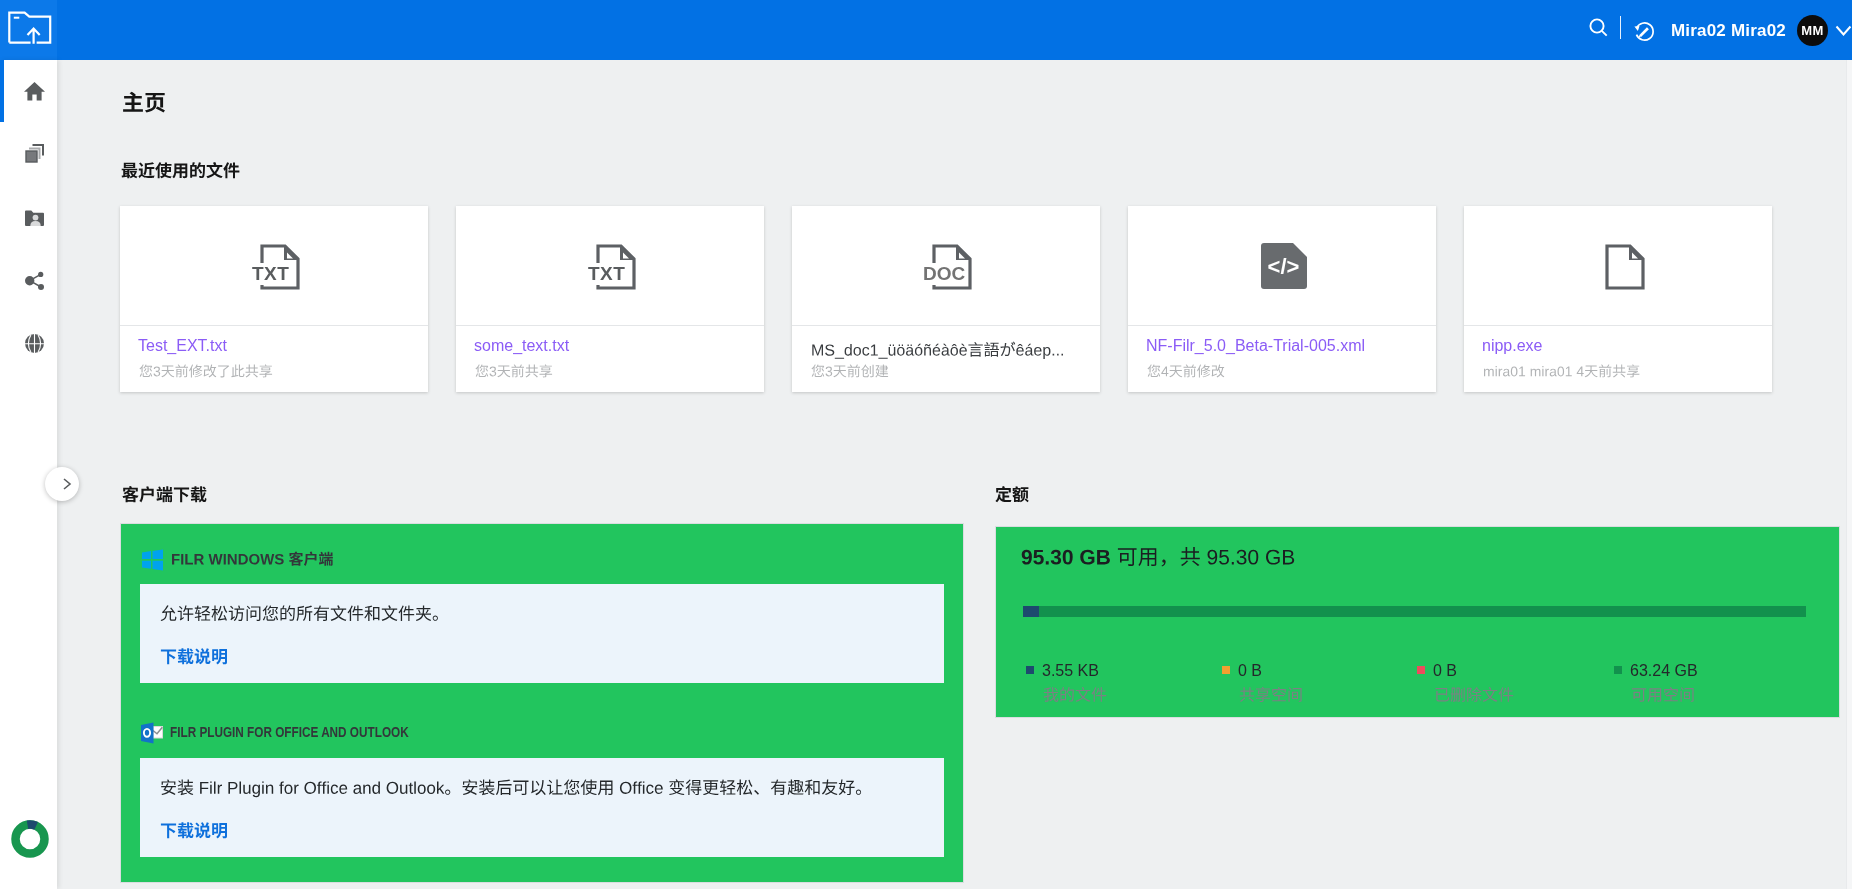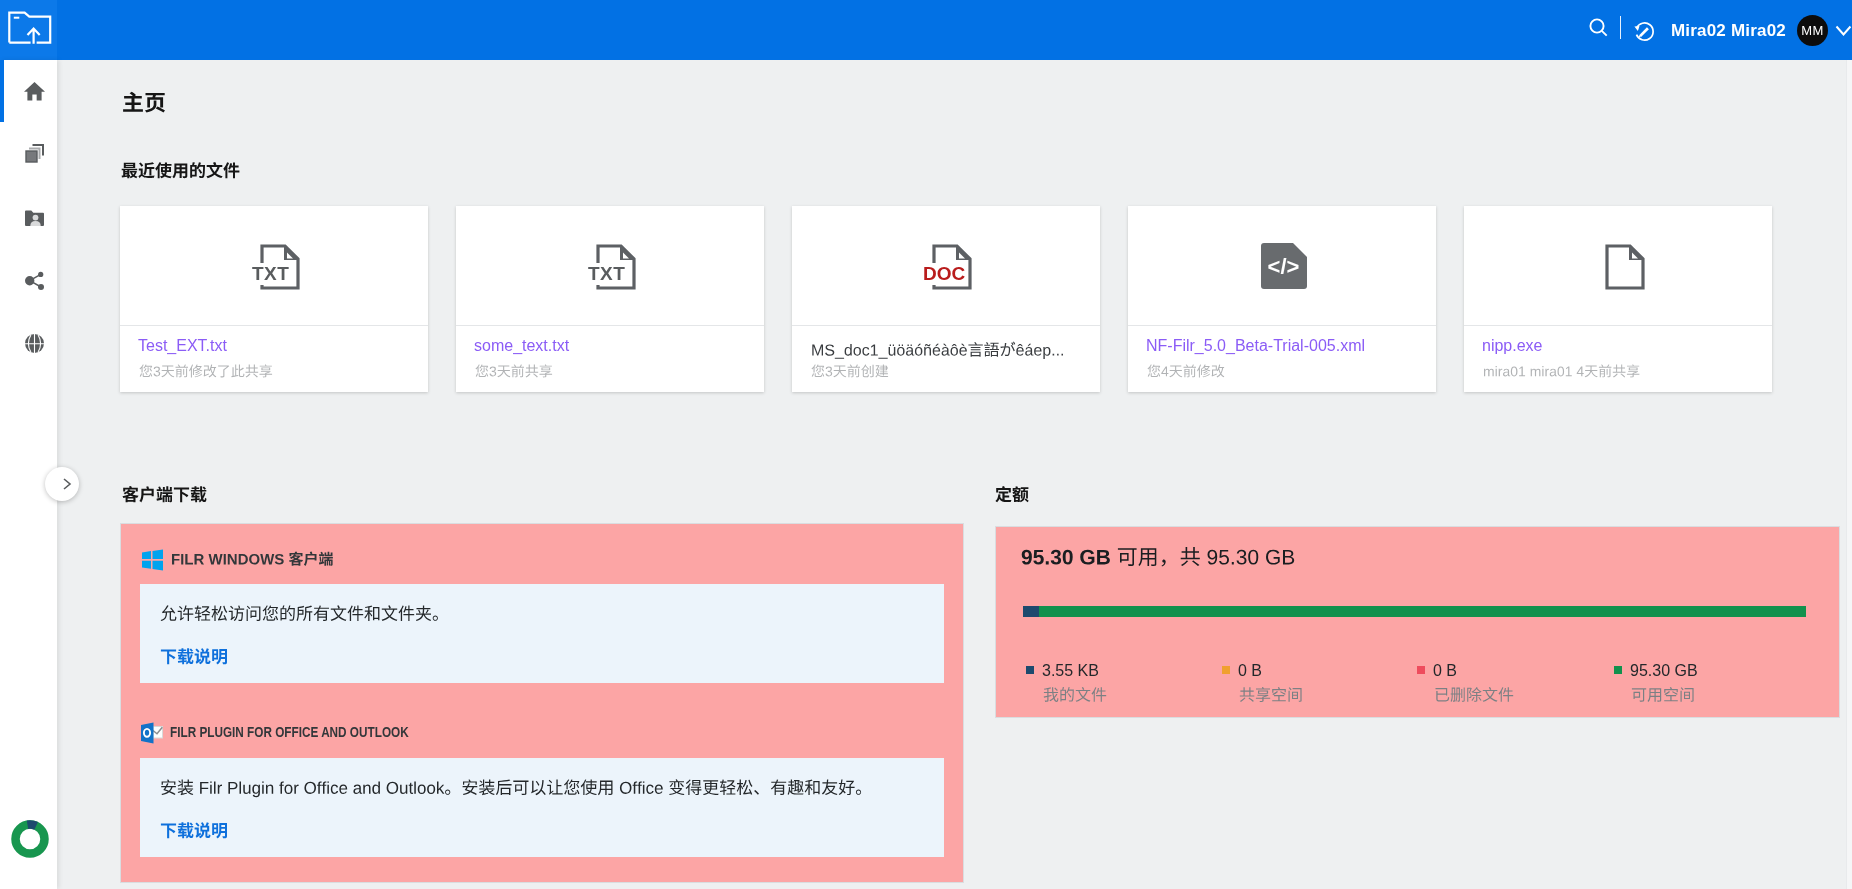--- a/index.html
+++ b/index.html
@@ -3,21 +3,21 @@
 *{margin:0;padding:0;box-sizing:border-box}
 html,body{width:1852px;height:889px;overflow:hidden;background:#eef0f1;font-family:"Liberation Sans",sans-serif}
 #page{position:relative;width:1852px;height:889px}
 .abs{position:absolute}
 svg.t{display:block}
 .card{position:absolute;top:206px;width:308px;height:186px;background:#fff;box-shadow:0 1px 3px rgba(0,0,0,.18)}
 .card .icona{position:absolute;left:0;top:0;width:100%;height:120px;border-bottom:1px solid #e4e6e8}
 .fname{position:absolute;left:18px;top:132px;font-size:16px;line-height:16px;color:#8b5cf6;white-space:nowrap}
 .docsvg{position:absolute;top:38px}
 .doclabel{position:absolute;top:57px;font-weight:bold;font-size:19px;letter-spacing:.5px;background:#fff;line-height:19px;padding:1px 0 2px 1px}
-.panel{position:absolute;background:#fca5a5;border:1px solid #dadde0}
+.panel{position:absolute;background:#22c55e;border:1px solid #dadde0}
 .bluebox{position:absolute;background:#ecf4fb}
 .legsq{position:absolute;top:-1px;width:8px;height:8px}
 .legval{position:absolute;left:16px;top:-5px;font-size:16px;line-height:18px;color:#24282b;white-space:nowrap}
 </style></head><body>
 <div id="page">
 
 <div class="abs" style="left:0;top:0;width:1852px;height:60px;background:#0271e4"></div>
 <div class="abs" style="left:0;top:0;width:57px;height:60px;background:#0c79e9"></div>
 <svg class="abs" style="left:8px;top:11px" width="44" height="35" viewBox="0 0 44 35" fill="none" stroke="#fff" stroke-width="2.2">
   <path d="M1.3,31.6 V1.6 H16.6 L21.3,5.6 H42.2 V31.6 H28.6 M22.6,31.6 H1.3"></path>
@@ -29,21 +29,21 @@
       <path d="M12.8,12.8 L17.7,17.7"></path>
 </svg>
 <div class="abs" style="left:1620px;top:16px;width:1px;height:23px;background:rgba(255,255,255,.9)"></div>
 <svg class="abs" style="left:1634px;top:21px" width="21" height="21" viewBox="0 0 21 21" fill="none">
   <path d="M2.5,13.6 A8.6,8.6 0 1 0 2.6,7.2" stroke="#fff" stroke-width="1.7"></path>
   <path d="M6.1,15.1 L13.9,7.2" stroke="#fff" stroke-width="2.7"></path>
   <path d="M4.6,16.5 L6.9,15.9 L5.3,14.3 Z" fill="#fff" stroke="none"></path>
   <path d="M0.4,5.6 L5.5,5.1 L3.9,10.1 Z" fill="#fff" stroke="none"></path>
 </svg>
 <div class="abs" style="right:66px;top:22px;font-size:17px;line-height:18px;font-weight:bold;color:#fff;letter-spacing:.2px">Mira02 Mira02</div>
-<div class="abs" style="left:1797px;top:15px;width:31px;height:31px;border-radius:50%;background:#0c0c0c;color:#fff;font-weight:normal;font-size:13px;text-align:center;line-height:31px;letter-spacing:.3px">MM</div>
+<div class="abs" style="left:1797px;top:15px;width:31px;height:31px;border-radius:50%;background:#0c0c0c;color:#fff;font-weight:bold;font-size:13px;text-align:center;line-height:31px;letter-spacing:.3px">MM</div>
 <svg class="abs" style="left:1835px;top:25px" width="17" height="12" viewBox="0 0 17 12" fill="none" stroke="#fff" stroke-width="2">
       <path d="M1.5,1.5 L8.5,9.5 L15.5,1.5"></path>
     </svg>
 
 <div class="abs" style="left:1846px;top:60px;width:6px;height:829px;background:#f5f6f7;border-left:1px solid #e8eaec"></div>
 
 <div class="abs" style="left:0;top:60px;width:57px;height:829px;background:#fff;box-shadow:2px 0 5px rgba(0,0,0,.09)"></div>
 <div class="abs" style="left:0;top:60px;width:4px;height:62px;background:#0271e4"></div>
 <svg class="abs" style="left:24px;top:81px" width="21" height="21" viewBox="0 0 34 31" fill="#595c5e">
   <polygon points="17,0 34,16 28.5,16 28.5,30 20.5,30 20.5,20.5 13.5,20.5 13.5,30 5.5,30 5.5,16 0,16"></polygon>
@@ -118,21 +118,21 @@
         </svg>
       </div>
 </div>
 <div class="card" style="left:792px">
   <div class="icona"></div>
   <svg class="docsvg" style="left:140px" width="40" height="46" viewBox="0 0 40 46">
     <path d="M2,2 H25 L38,15 V44 H2 Z" fill="#fff" stroke="#5d6064" stroke-width="3.2"></path>
     <path d="M24,1 L39,16 H24 Z" fill="#5d6064" stroke="none"></path>
     <path d="M27,8.5 L33,14.5 H27 Z" fill="#fff" stroke="none"></path>
   </svg>
-  <div class="doclabel" style="left:130px;color:#b91c1c;letter-spacing:0">DOC</div>
+  <div class="doclabel" style="left:130px;color:#737373;letter-spacing:0">DOC</div>
   <div class="fname" style="top:131px">
         <svg class="t fname3" width="256" height="23" viewBox="0 0 256 23">
           <path fill="#3a3d40" d="M11.7 18.6V11.2Q11.7 10 11.7 8.9Q11.4 10.3 11.1 11.1L8.2 18.6H7.2L4.3 11.1L3.8 9.7L3.6 8.9L3.6 9.7L3.6 11.2V18.6H2.3V7.6H4.3L7.2 15.2Q7.4 15.6 7.5 16.2Q7.6 16.7 7.7 16.9Q7.8 16.6 8 16Q8.2 15.3 8.2 15.2L11.1 7.6H13V18.6Z M24.3 15.5Q24.3 17 23.1 17.9Q21.9 18.7 19.7 18.7Q15.7 18.7 15.1 15.9L16.5 15.6Q16.8 16.6 17.6 17.1Q18.4 17.6 19.8 17.6Q21.2 17.6 22 17.1Q22.8 16.6 22.8 15.6Q22.8 15.1 22.5 14.7Q22.3 14.4 21.9 14.2Q21.4 14 20.8 13.8Q20.2 13.7 19.4 13.5Q18.1 13.2 17.4 12.9Q16.8 12.6 16.4 12.3Q16 11.9 15.8 11.4Q15.6 11 15.6 10.3Q15.6 8.9 16.7 8.2Q17.7 7.4 19.8 7.4Q21.6 7.4 22.6 8Q23.6 8.5 24 9.9L22.5 10.2Q22.3 9.3 21.6 8.9Q20.9 8.5 19.7 8.5Q18.4 8.5 17.7 9Q17 9.4 17 10.3Q17 10.8 17.3 11.1Q17.6 11.4 18.1 11.7Q18.6 11.9 20.1 12.2Q20.6 12.3 21.1 12.5Q21.6 12.6 22.1 12.8Q22.5 12.9 22.9 13.1Q23.3 13.4 23.6 13.7Q23.9 14 24.1 14.5Q24.3 14.9 24.3 15.5Z M24.8 21.7V20.7H34.1V21.7Z M40.3 17.2Q39.9 18 39.3 18.4Q38.6 18.7 37.7 18.7Q36.1 18.7 35.3 17.6Q34.6 16.6 34.6 14.4Q34.6 10 37.7 10Q38.6 10 39.3 10.3Q39.9 10.7 40.3 11.4H40.3L40.3 10.5V7H41.7V16.8Q41.7 18.1 41.8 18.6H40.4Q40.4 18.4 40.4 18Q40.3 17.5 40.3 17.2ZM36 14.3Q36 16.1 36.5 16.9Q37 17.6 38 17.6Q39.2 17.6 39.8 16.8Q40.3 16 40.3 14.2Q40.3 12.6 39.8 11.8Q39.2 11 38.1 11Q37 11 36.5 11.8Q36 12.6 36 14.3Z M51 14.3Q51 16.5 50 17.6Q49.1 18.7 47.2 18.7Q45.4 18.7 44.4 17.6Q43.5 16.5 43.5 14.3Q43.5 10 47.3 10Q49.2 10 50.1 11Q51 12.1 51 14.3ZM49.5 14.3Q49.5 12.6 49 11.8Q48.5 11 47.3 11Q46 11 45.5 11.8Q44.9 12.6 44.9 14.3Q44.9 16 45.5 16.8Q46 17.7 47.2 17.7Q48.5 17.7 49 16.9Q49.5 16.1 49.5 14.3Z M53.8 14.3Q53.8 16 54.4 16.8Q54.9 17.6 56 17.6Q56.7 17.6 57.2 17.2Q57.7 16.8 57.9 16L59.3 16Q59.1 17.3 58.2 18Q57.4 18.7 56 18.7Q54.2 18.7 53.3 17.6Q52.4 16.5 52.4 14.3Q52.4 12.2 53.3 11.1Q54.2 10 56 10Q57.3 10 58.2 10.6Q59 11.3 59.2 12.5L57.8 12.6Q57.7 11.9 57.2 11.5Q56.8 11.1 56 11.1Q54.8 11.1 54.3 11.8Q53.8 12.5 53.8 14.3Z M60.9 18.6V17.4H63.7V8.9L61.2 10.7V9.3L63.8 7.6H65.1V17.4H67.8V18.6Z M68.4 21.7V20.7H77.7V21.7Z M80 10.1V15.5Q80 16.3 80.2 16.8Q80.3 17.2 80.7 17.4Q81 17.6 81.7 17.6Q82.8 17.6 83.3 16.9Q83.9 16.2 83.9 15V10.1H85.3V16.8Q85.3 18.2 85.4 18.6H84Q84 18.5 84 18.3Q84 18.2 84 18Q84 17.7 84 17.1H84Q83.5 18 82.8 18.4Q82.2 18.7 81.3 18.7Q79.9 18.7 79.2 18Q78.6 17.3 78.6 15.7V10.1ZM82.8 9V7.6H84V9ZM79.7 9V7.6H81V9Z M94.6 14.3Q94.6 16.5 93.6 17.6Q92.7 18.7 90.8 18.7Q89 18.7 88 17.6Q87.1 16.5 87.1 14.3Q87.1 10 90.9 10Q92.8 10 93.7 11Q94.6 12.1 94.6 14.3ZM93.1 14.3Q93.1 12.6 92.6 11.8Q92.1 11 90.9 11Q89.6 11 89.1 11.8Q88.5 12.6 88.5 14.3Q88.5 16 89.1 16.8Q89.6 17.7 90.8 17.7Q92.1 17.7 92.6 16.9Q93.1 16.1 93.1 14.3ZM91.8 9V7.6H93V9ZM88.7 9V7.6H90V9Z M98.5 18.7Q97.2 18.7 96.6 18Q96 17.4 96 16.2Q96 14.9 96.8 14.2Q97.7 13.5 99.6 13.4L101.5 13.4V12.9Q101.5 11.9 101.1 11.5Q100.6 11 99.7 11Q98.8 11 98.3 11.3Q97.9 11.7 97.8 12.4L96.3 12.2Q96.7 10 99.7 10Q101.3 10 102.1 10.7Q102.9 11.4 102.9 12.8V16.4Q102.9 17.1 103.1 17.4Q103.3 17.7 103.7 17.7Q103.9 17.7 104.2 17.6V18.5Q103.7 18.6 103.1 18.6Q102.3 18.6 102 18.2Q101.6 17.8 101.6 16.9H101.5Q101 17.9 100.3 18.3Q99.5 18.7 98.5 18.7ZM98.8 17.7Q99.6 17.7 100.2 17.3Q100.8 17 101.2 16.3Q101.5 15.7 101.5 15.1V14.4L100 14.4Q99 14.4 98.5 14.6Q98 14.8 97.7 15.2Q97.4 15.6 97.4 16.2Q97.4 16.9 97.8 17.3Q98.2 17.7 98.8 17.7ZM100.6 9V7.6H101.8V9ZM97.5 9V7.6H98.8V9Z M112.4 14.3Q112.4 16.5 111.4 17.6Q110.5 18.7 108.6 18.7Q106.8 18.7 105.8 17.6Q104.9 16.5 104.9 14.3Q104.9 10 108.6 10Q110.6 10 111.5 11Q112.4 12.1 112.4 14.3ZM110.9 14.3Q110.9 12.6 110.4 11.8Q109.9 11 108.7 11Q107.4 11 106.9 11.8Q106.3 12.6 106.3 14.3Q106.3 16 106.9 16.8Q107.4 17.7 108.6 17.7Q109.9 17.7 110.4 16.9Q110.9 16.1 110.9 14.3ZM107.6 9.2V9L109.2 6.8H110.9V7L108.3 9.2Z M119.6 18.6V13.2Q119.6 12.4 119.4 11.9Q119.2 11.4 118.9 11.2Q118.5 11 117.8 11Q116.8 11 116.2 11.7Q115.6 12.4 115.6 13.7V18.6H114.2V11.9Q114.2 10.4 114.2 10.1H115.5Q115.5 10.1 115.5 10.3Q115.5 10.5 115.5 10.7Q115.6 10.9 115.6 11.6H115.6Q116.1 10.7 116.7 10.3Q117.4 10 118.3 10Q119.7 10 120.3 10.6Q121 11.3 121 12.9V18.6ZM118.8 9.2Q118.5 9.2 118.2 9Q117.9 8.9 117.6 8.7Q117.2 8.5 117 8.4Q116.7 8.2 116.5 8.2Q116 8.2 115.8 8.5Q115.6 8.7 115.5 9.2H114.8Q114.9 8.4 115.1 8Q115.3 7.6 115.6 7.3Q115.9 7.1 116.4 7.1Q116.8 7.1 117.1 7.2Q117.4 7.4 117.7 7.5Q118 7.7 118.3 7.9Q118.6 8 118.8 8Q119.6 8 119.7 7.1H120.4Q120.3 8.2 119.9 8.7Q119.5 9.2 118.8 9.2Z M124.1 14.6Q124.1 16.1 124.7 16.9Q125.3 17.7 126.5 17.7Q127.4 17.7 128 17.3Q128.5 16.9 128.7 16.4L129.9 16.7Q129.2 18.7 126.5 18.7Q124.6 18.7 123.6 17.6Q122.7 16.5 122.7 14.3Q122.7 12.2 123.6 11.1Q124.6 10 126.4 10Q130.2 10 130.2 14.4V14.6ZM128.7 13.6Q128.6 12.2 128 11.6Q127.5 11 126.4 11Q125.4 11 124.8 11.7Q124.2 12.4 124.2 13.6ZM125.4 9.2V9L127.1 6.8H128.7V7L126.2 9.2Z M134.1 18.7Q132.8 18.7 132.2 18Q131.6 17.4 131.6 16.2Q131.6 14.9 132.4 14.2Q133.3 13.5 135.2 13.4L137.1 13.4V12.9Q137.1 11.9 136.7 11.5Q136.2 11 135.3 11Q134.4 11 133.9 11.3Q133.5 11.7 133.4 12.4L131.9 12.2Q132.3 10 135.3 10Q136.9 10 137.7 10.7Q138.5 11.4 138.5 12.8V16.4Q138.5 17.1 138.7 17.4Q138.9 17.7 139.3 17.7Q139.5 17.7 139.8 17.6V18.5Q139.2 18.6 138.7 18.6Q137.9 18.6 137.6 18.2Q137.2 17.8 137.2 16.9H137.1Q136.6 17.9 135.9 18.3Q135.1 18.7 134.1 18.7ZM134.4 17.7Q135.2 17.7 135.8 17.3Q136.4 17 136.8 16.3Q137.1 15.7 137.1 15.1V14.4L135.6 14.4Q134.6 14.4 134.1 14.6Q133.6 14.8 133.3 15.2Q133 15.6 133 16.2Q133 16.9 133.4 17.3Q133.8 17.7 134.4 17.7ZM135.8 9.2 133.2 7V6.8H134.8L136.5 9V9.2Z M148 14.3Q148 16.5 147 17.6Q146.1 18.7 144.2 18.7Q142.3 18.7 141.4 17.6Q140.5 16.5 140.5 14.3Q140.5 10 144.2 10Q146.2 10 147.1 11Q148 12.1 148 14.3ZM146.5 14.3Q146.5 12.6 146 11.8Q145.5 11 144.3 11Q143 11 142.5 11.8Q141.9 12.6 141.9 14.3Q141.9 16 142.5 16.8Q143 17.7 144.2 17.7Q145.4 17.7 146 16.9Q146.5 16.1 146.5 14.3ZM146.8 9V9.2H146L144.3 7.9H144.3L142.5 9.2H141.7V9L143.5 6.9H145.1Z M150.8 14.6Q150.8 16.1 151.4 16.9Q152 17.7 153.2 17.7Q154.1 17.7 154.7 17.3Q155.2 16.9 155.4 16.4L156.6 16.7Q155.9 18.7 153.2 18.7Q151.3 18.7 150.3 17.6Q149.4 16.5 149.4 14.3Q149.4 12.2 150.3 11.1Q151.3 10 153.1 10Q156.9 10 156.9 14.4V14.6ZM155.4 13.6Q155.3 12.2 154.7 11.6Q154.2 11 153.1 11Q152.1 11 151.5 11.7Q150.9 12.4 150.9 13.6ZM153.8 9.2 151.2 7V6.8H152.9L154.5 9V9.2Z M160.8 12.3V13.3H170.4V12.3ZM160.8 9.9V10.9H170.4V9.9ZM160.6 14.8V19.8H161.8V19.2H169.4V19.8H170.6V14.8ZM161.8 18.1V15.8H169.4V18.1ZM164.2 5.4C164.7 6.1 165.3 6.9 165.6 7.5H158.4V8.6H172.8V7.5H166.4L166.9 7.3C166.6 6.7 166 5.8 165.3 5.1Z M174.9 10V10.9H179.6V10ZM174.9 12.1V13H179.6V12.1ZM174.3 7.8V8.8H180.2V7.8ZM176.1 5.5C176.5 6.2 177 7.1 177.3 7.7L178.3 7.1C178 6.5 177.5 5.7 177 5.1ZM174.9 14.2V19.6H176V18.9H179.7V14.2ZM176 15.2H178.7V17.9H176ZM180.9 14V19.8H182V19.1H186.8V19.8H188V14ZM182 18.1V15.1H186.8V18.1ZM180.8 8.5V9.5H182.7C182.5 10.4 182.3 11.2 182.1 11.9H180V12.9H189V11.9H187.5V8.5H184L184.3 6.8H188.6V5.8H180.4V6.8H183.1L182.8 8.5ZM186.3 11.9H183.3C183.5 11.2 183.6 10.4 183.8 9.5H186.3Z M201.9 8 200.7 8.5C201.8 9.8 203.1 12.6 203.6 14.3L204.8 13.7C204.3 12.2 202.9 9.3 201.9 8ZM202.1 5.7 201.2 6C201.6 6.6 202.2 7.6 202.5 8.2L203.4 7.9C203 7.2 202.5 6.2 202.1 5.7ZM203.8 5 203 5.4C203.4 6 203.9 6.9 204.3 7.6L205.2 7.2C204.9 6.6 204.2 5.6 203.8 5ZM190.6 9.6 190.7 11C191.1 11 191.8 10.9 192.2 10.8L194.2 10.6C193.7 12.8 192.5 16.4 190.8 18.6L192.1 19.1C193.8 16.4 194.9 12.8 195.5 10.5C196.2 10.4 196.8 10.4 197.2 10.4C198.3 10.4 198.9 10.7 198.9 12.1C198.9 13.8 198.7 15.9 198.2 17C197.9 17.7 197.4 17.8 196.8 17.8C196.3 17.8 195.5 17.7 194.8 17.5L195 18.8C195.5 19 196.3 19.1 196.9 19.1C197.9 19.1 198.7 18.8 199.2 17.7C199.9 16.4 200.2 13.9 200.2 12C200.2 9.8 199 9.2 197.6 9.2C197.2 9.2 196.5 9.3 195.8 9.4L196.2 7.1C196.2 6.8 196.3 6.4 196.4 6.1L194.9 6C194.9 7.1 194.7 8.3 194.5 9.5C193.5 9.6 192.6 9.6 192 9.6C191.5 9.7 191.1 9.7 190.6 9.6Z M202.2 5.3 201.4 5.6C201.8 6.3 202.3 7.1 202.6 7.9L203.5 7.5C203.1 6.8 202.5 5.8 202.2 5.3ZM203.8 4.6 203.1 5C203.5 5.7 204 6.4 204.4 7.2L205.2 6.8C204.8 6.1 204.2 5.2 203.8 4.6Z M207.7 14.6Q207.7 16.1 208.3 16.9Q208.9 17.7 210.1 17.7Q211 17.7 211.6 17.3Q212.1 16.9 212.3 16.4L213.5 16.7Q212.8 18.7 210.1 18.7Q208.2 18.7 207.2 17.6Q206.3 16.5 206.3 14.3Q206.3 12.2 207.2 11.1Q208.2 10 210 10Q213.8 10 213.8 14.4V14.6ZM212.3 13.6Q212.2 12.2 211.6 11.6Q211.1 11 210 11Q209 11 208.4 11.7Q207.8 12.4 207.8 13.6ZM212.7 9V9.2H211.8L210.1 7.9H210.1L208.3 9.2H207.5V9L209.3 6.9H210.9Z M217.7 18.7Q216.4 18.7 215.8 18Q215.2 17.4 215.2 16.2Q215.2 14.9 216 14.2Q216.9 13.5 218.8 13.4L220.7 13.4V12.9Q220.7 11.9 220.3 11.5Q219.8 11 218.9 11Q217.9 11 217.5 11.3Q217.1 11.7 217 12.4L215.5 12.2Q215.9 10 218.9 10Q220.5 10 221.3 10.7Q222.1 11.4 222.1 12.8V16.4Q222.1 17.1 222.3 17.4Q222.5 17.7 222.9 17.7Q223.1 17.7 223.4 17.6V18.5Q222.8 18.6 222.3 18.6Q221.5 18.6 221.2 18.2Q220.8 17.8 220.8 16.9H220.7Q220.2 17.9 219.4 18.3Q218.7 18.7 217.7 18.7ZM218 17.7Q218.8 17.7 219.4 17.3Q220 17 220.4 16.3Q220.7 15.7 220.7 15.1V14.4L219.2 14.4Q218.2 14.4 217.7 14.6Q217.1 14.8 216.9 15.2Q216.6 15.6 216.6 16.2Q216.6 16.9 217 17.3Q217.3 17.7 218 17.7ZM217.7 9.2V9L219.4 6.8H221V7L218.4 9.2Z M225.5 14.6Q225.5 16.1 226.1 16.9Q226.7 17.7 227.9 17.7Q228.8 17.7 229.4 17.3Q229.9 16.9 230.1 16.4L231.3 16.7Q230.6 18.7 227.9 18.7Q226 18.7 225 17.6Q224.1 16.5 224.1 14.3Q224.1 12.2 225 11.1Q226 10 227.8 10Q231.6 10 231.6 14.4V14.6ZM230.1 13.6Q230 12.2 229.4 11.6Q228.9 11 227.8 11Q226.8 11 226.2 11.7Q225.6 12.4 225.5 13.6Z M240.5 14.3Q240.5 18.7 237.4 18.7Q235.4 18.7 234.8 17.2H234.7Q234.8 17.3 234.8 18.6V21.9H233.4V11.8Q233.4 10.5 233.3 10.1H234.7Q234.7 10.1 234.7 10.3Q234.7 10.5 234.7 10.9Q234.7 11.3 234.7 11.5H234.8Q235.1 10.7 235.8 10.3Q236.4 10 237.4 10Q239 10 239.7 11Q240.5 12.1 240.5 14.3ZM239 14.3Q239 12.6 238.5 11.8Q238.1 11 237 11Q236.2 11 235.7 11.4Q235.2 11.7 235 12.5Q234.8 13.2 234.8 14.4Q234.8 16.1 235.3 16.9Q235.8 17.7 237 17.7Q238.1 17.7 238.5 16.9Q239 16.1 239 14.3Z M242.6 18.6V16.8H244.2V18.6Z M247.1 18.6V16.8H248.6V18.6Z M251.5 18.6V16.8H253V18.6Z"></path>
         </svg>
       </div>
   <div class="abs" style="left:17.5px;top:154px">
         <svg class="t meta3" width="80" height="20" viewBox="0 0 80 20">
           <path fill="#b1b3b5" d="M7.5 8.3C7.2 9.3 6.5 10.3 5.8 11C6 11.1 6.4 11.4 6.6 11.6C7.3 10.9 8 9.7 8.5 8.6ZM9.6 7.2V11.3C9.6 11.5 9.6 11.5 9.4 11.5C9.2 11.5 8.7 11.5 8 11.5C8.1 11.8 8.3 12.2 8.3 12.4C9.2 12.4 9.8 12.4 10.2 12.3C10.5 12.1 10.6 11.8 10.6 11.3V7.2ZM11.4 8.7C12.1 9.6 12.8 10.8 13.1 11.6L14 11.1C13.7 10.3 13 9.2 12.3 8.3ZM4.7 13.2V15.7C4.7 16.8 5.1 17.1 6.8 17.1C7.1 17.1 9.8 17.1 10.1 17.1C11.5 17.1 11.9 16.7 12 14.9C11.7 14.8 11.3 14.7 11 14.5C11 15.9 10.8 16.1 10.1 16.1C9.5 16.1 7.3 16.1 6.8 16.1C5.9 16.1 5.7 16.1 5.7 15.6V13.2ZM6.8 12.6C7.6 13.3 8.4 14.4 8.8 15.1L9.7 14.6C9.3 13.9 8.4 12.9 7.6 12.2ZM11.8 13.4C12.4 14.4 13 15.8 13.2 16.6L14.2 16.2C14 15.4 13.3 14.1 12.7 13ZM3.1 13.3C2.8 14.2 2.2 15.5 1.7 16.3L2.7 16.8C3.2 15.9 3.7 14.6 4 13.7ZM7.6 4.5C7.1 5.8 6.3 7.1 5.3 7.9C5.5 8.1 5.9 8.4 6.1 8.6C6.6 8.1 7.1 7.4 7.6 6.7H12.9C12.6 7.2 12.4 7.7 12.2 8.1L13.1 8.3C13.4 7.7 13.9 6.8 14.2 6L13.5 5.8L13.3 5.8H8.1C8.3 5.4 8.4 5.1 8.5 4.7ZM4.8 4.4C4.1 6 2.8 7.5 1.5 8.5C1.7 8.7 2 9.2 2.2 9.4C2.6 9 3.1 8.5 3.5 8V12.5H4.6V6.7C5 6.1 5.4 5.4 5.8 4.8Z M22.2 13.6Q22.2 14.9 21.3 15.6Q20.5 16.4 18.9 16.4Q17.4 16.4 16.6 15.7Q15.7 15.1 15.5 13.8L16.8 13.6Q17.1 15.4 18.9 15.4Q19.8 15.4 20.4 14.9Q20.9 14.4 20.9 13.5Q20.9 12.8 20.3 12.3Q19.7 11.9 18.5 11.9H17.8V10.8H18.5Q19.5 10.8 20.1 10.4Q20.6 9.9 20.6 9.1Q20.6 8.4 20.2 7.9Q19.7 7.5 18.8 7.5Q18 7.5 17.5 7.9Q17 8.3 16.9 9.1L15.7 9Q15.8 7.8 16.7 7.1Q17.5 6.5 18.8 6.5Q20.3 6.5 21.1 7.1Q21.9 7.8 21.9 9Q21.9 9.9 21.4 10.5Q20.9 11.1 19.9 11.3V11.3Q21 11.4 21.6 12Q22.2 12.7 22.2 13.6Z M23.7 9.9V10.9H28.9C28.4 12.9 27 15 23.4 16.5C23.6 16.7 23.9 17.1 24.1 17.3C27.6 15.9 29.2 13.8 29.8 11.7C30.9 14.5 32.8 16.4 35.6 17.3C35.8 17 36.1 16.6 36.3 16.4C33.5 15.6 31.5 13.6 30.6 10.9H35.9V9.9H30.2C30.2 9.3 30.2 8.8 30.2 8.3V6.6H35.3V5.6H24.2V6.6H29.1V8.3C29.1 8.8 29.1 9.3 29.1 9.9Z M45.2 9V14.8H46.2V9ZM48.1 8.6V16C48.1 16.3 48 16.3 47.8 16.3C47.6 16.3 46.8 16.3 45.9 16.3C46.1 16.6 46.3 17 46.3 17.3C47.4 17.3 48.1 17.3 48.5 17.1C49 17 49.1 16.7 49.1 16.1V8.6ZM46.9 4.4C46.6 5.1 46.1 6 45.6 6.7H41.4L42.1 6.4C41.8 5.9 41.2 5.1 40.7 4.5L39.7 4.8C40.2 5.4 40.7 6.1 41 6.7H37.5V7.7H50V6.7H46.8C47.2 6.1 47.6 5.4 48 4.8ZM42.5 12V13.4H39.4V12ZM42.5 11.2H39.4V9.8H42.5ZM38.4 8.9V17.3H39.4V14.3H42.5V16.1C42.5 16.3 42.5 16.4 42.3 16.4C42.1 16.4 41.4 16.4 40.7 16.4C40.9 16.6 41 17 41.1 17.3C42 17.3 42.7 17.3 43 17.1C43.4 17 43.5 16.7 43.5 16.2V8.9Z M62.5 4.7V16C62.5 16.2 62.4 16.3 62.2 16.3C61.9 16.3 61 16.3 60 16.3C60.2 16.6 60.3 17 60.4 17.3C61.7 17.3 62.5 17.3 62.9 17.1C63.4 17 63.6 16.7 63.6 16V4.7ZM59.8 6.1V13.9H60.8V6.1ZM52.8 9.6V15.6C52.8 16.9 53.2 17.2 54.6 17.2C54.8 17.2 56.8 17.2 57.2 17.2C58.4 17.2 58.7 16.6 58.9 14.7C58.6 14.6 58.2 14.4 57.9 14.3C57.8 15.9 57.7 16.2 57.1 16.2C56.7 16.2 55 16.2 54.6 16.2C53.9 16.2 53.8 16.1 53.8 15.6V10.5H56.8C56.7 12.2 56.6 12.9 56.4 13.1C56.3 13.2 56.2 13.3 56 13.3C55.8 13.3 55.3 13.2 54.8 13.2C55 13.5 55.1 13.8 55.1 14.1C55.6 14.1 56.2 14.1 56.5 14.1C56.8 14.1 57.1 14 57.3 13.7C57.6 13.4 57.7 12.4 57.9 10C57.9 9.9 57.9 9.6 57.9 9.6ZM55.2 4.5C54.4 6.3 52.9 8.2 51.2 9.5C51.4 9.7 51.8 10 51.9 10.2C53.3 9.2 54.5 7.8 55.4 6.3C56.5 7.5 57.7 8.9 58.3 9.8L59.1 9.1C58.4 8.1 57 6.6 55.9 5.4L56.1 4.8Z M70.3 5.7V6.5H72.9V7.6H69.4V8.4H72.9V9.5H70.2V10.3H72.9V11.4H70.1V12.2H72.9V13.3H69.5V14.2H72.9V15.6H73.9V14.2H77.9V13.3H73.9V12.2H77.4V11.4H73.9V10.3H77.1V8.4H78V7.6H77.1V5.7H73.9V4.5H72.9V5.7ZM73.9 8.4H76.1V9.5H73.9ZM73.9 7.6V6.5H76.1V7.6ZM66.1 10.7C66.1 10.6 66.5 10.4 66.7 10.3H68.4C68.2 11.5 68 12.6 67.6 13.5C67.2 13 66.9 12.3 66.7 11.4L65.9 11.7C66.2 12.9 66.6 13.8 67.2 14.5C66.7 15.4 66 16.1 65.3 16.7C65.5 16.8 65.9 17.2 66.1 17.4C66.7 16.8 67.3 16.1 67.8 15.3C69.3 16.7 71.4 17 73.9 17H77.8C77.9 16.7 78.1 16.3 78.3 16C77.5 16.1 74.5 16.1 73.9 16.1C71.6 16.1 69.6 15.8 68.3 14.4C68.8 13.1 69.3 11.5 69.5 9.5L68.9 9.3L68.7 9.4H67.5C68.2 8.3 68.9 7 69.5 5.6L68.8 5.2L68.5 5.3H65.7V6.3H68.1C67.5 7.5 66.8 8.7 66.6 9C66.3 9.5 66 9.8 65.7 9.9C65.9 10.1 66.1 10.5 66.1 10.7Z"></path>
         </svg>
       </div>
@@ -252,21 +252,21 @@
     <div class="legsq" style="left:0;background:#ee4c5d"></div>
         <div class="legval">0 B</div>
     <div class="abs" style="left:16px;top:15px">
           <svg class="t leg3" width="82" height="23" viewBox="0 0 82 23">
             <path fill="#7c8084" d="M2.5 6.1V7.3H13V11.5H4.6V8.9H3.3V16.9C3.3 18.9 4.2 19.4 6.7 19.4C7.4 19.4 12.1 19.4 12.8 19.4C15.4 19.4 15.9 18.5 16.2 15.6C15.9 15.5 15.3 15.3 15 15.1C14.8 17.6 14.5 18.2 12.8 18.2C11.7 18.2 7.5 18.2 6.7 18.2C4.9 18.2 4.6 18 4.6 16.9V12.7H13V13.5H14.2V6.1Z M28.3 6.9V15.9H29.3V6.9ZM30.7 5.4V18.5C30.7 18.7 30.6 18.8 30.4 18.8C30.2 18.8 29.5 18.8 28.7 18.8C28.9 19.1 29 19.6 29.1 19.8C30.1 19.8 30.8 19.8 31.2 19.6C31.6 19.5 31.7 19.1 31.7 18.5V5.4ZM17.7 11.4V12.5H18.7V13.3C18.7 15.2 18.6 17.6 17.6 19.2C17.9 19.4 18.3 19.7 18.5 19.9C19.6 18.1 19.7 15.4 19.7 13.2V12.5H21.2V18.4C21.2 18.5 21.2 18.6 21 18.6C20.8 18.6 20.3 18.6 19.7 18.6C19.9 18.9 20 19.4 20 19.7C20.9 19.7 21.4 19.6 21.8 19.4C22.1 19.3 22.2 18.9 22.2 18.4V12.5H23.4V12.6C23.4 14.7 23.3 17.4 22.4 19.3C22.6 19.4 23.1 19.7 23.3 19.8C24.2 17.9 24.4 14.8 24.4 12.6V12.5H25.8V18.4C25.8 18.6 25.8 18.6 25.6 18.6C25.4 18.6 24.9 18.6 24.4 18.6C24.5 18.9 24.6 19.4 24.7 19.7C25.5 19.7 26.1 19.6 26.4 19.5C26.7 19.3 26.9 18.9 26.9 18.4V12.5H27.7V11.4H26.9V5.6H23.4V11.4H22.2V5.6H18.7V11.4ZM19.7 6.7H21.2V11.4H19.7ZM24.4 6.7H25.8V11.4H24.4Z M40.6 15C40 16.2 39.2 17.4 38.4 18.2C38.6 18.4 39.1 18.7 39.3 18.9C40.1 18 41 16.6 41.7 15.3ZM45.2 15.4C46.1 16.4 47.1 17.8 47.5 18.7L48.5 18.2C48 17.3 47 15.9 46.1 14.9ZM34.2 5.8V19.8H35.3V6.8H37.4C37 7.9 36.5 9.3 36 10.5C37.3 11.7 37.6 12.8 37.6 13.7C37.6 14.2 37.5 14.7 37.2 14.8C37.1 14.9 36.9 15 36.7 15C36.4 15 36.1 15 35.7 15C35.8 15.3 35.9 15.7 36 16C36.3 16 36.8 16 37.1 16C37.4 16 37.8 15.9 38 15.7C38.4 15.4 38.6 14.7 38.6 13.8C38.6 12.8 38.3 11.7 37.1 10.4C37.7 9.1 38.3 7.5 38.8 6.2L38 5.7L37.8 5.8ZM38.9 13V14.1H43.1V18.4C43.1 18.7 43.1 18.7 42.8 18.7C42.6 18.8 41.8 18.8 40.9 18.7C41.1 19 41.3 19.5 41.3 19.8C42.5 19.8 43.2 19.8 43.7 19.6C44.2 19.4 44.3 19.1 44.3 18.4V14.1H48.3V13H44.3V11.1H46.8V10H40.4V11.1H43.1V13ZM43.6 5C42.5 6.9 40.5 8.8 38.5 9.8C38.8 10 39.1 10.4 39.3 10.7C40.9 9.8 42.4 8.4 43.6 6.9C45 8.6 46.4 9.6 47.8 10.5C48 10.2 48.3 9.8 48.6 9.6C47.1 8.8 45.6 7.7 44.2 6L44.6 5.4Z M55.8 5.4C56.2 6.2 56.8 7.2 57 7.9L58.3 7.5C58.1 6.8 57.5 5.8 57 5ZM49.8 7.9V9.1H52.3C53.2 11.6 54.5 13.6 56.2 15.4C54.4 16.8 52.2 17.9 49.6 18.7C49.8 19 50.2 19.5 50.3 19.8C53 18.9 55.2 17.8 57 16.2C58.8 17.8 61 19 63.6 19.7C63.8 19.4 64.2 18.9 64.5 18.6C61.9 18 59.7 16.8 58 15.3C59.6 13.7 60.8 11.6 61.7 9.1H64.3V7.9ZM57.1 14.5C55.6 13 54.4 11.2 53.5 9.1H60.4C59.6 11.3 58.5 13.1 57.1 14.5Z M70.1 13.1V14.3H74.7V19.8H75.9V14.3H80.2V13.1H75.9V9.6H79.5V8.4H75.9V5.3H74.7V8.4H72.5C72.7 7.7 72.9 6.9 73.1 6.2L71.9 5.9C71.5 8 70.9 10.1 69.9 11.4C70.2 11.6 70.7 11.8 71 12C71.4 11.3 71.8 10.5 72.1 9.6H74.7V13.1ZM69.3 5.2C68.4 7.6 67 10 65.5 11.6C65.7 11.8 66.1 12.5 66.2 12.8C66.7 12.2 67.2 11.6 67.7 10.9V19.8H68.8V9C69.4 7.9 70 6.7 70.4 5.5Z"></path>
           </svg>
         </div>
   </div>
   <div class="abs" style="left:618px;top:140px">
     <div class="legsq" style="left:0;background:#12914d"></div>
-        <div class="legval">95.30 GB</div>
+        <div class="legval">63.24 GB</div>
     <div class="abs" style="left:16px;top:15px">
           <svg class="t leg4" width="66" height="23" viewBox="0 0 66 23">
             <path fill="#7c8084" d="M1.9 6.3V7.5H13V18.1C13 18.4 12.8 18.5 12.5 18.6C12.1 18.6 10.8 18.6 9.5 18.5C9.7 18.9 9.9 19.5 10 19.8C11.6 19.8 12.7 19.8 13.4 19.6C14 19.4 14.2 19 14.2 18.1V7.5H16.2V6.3ZM4.7 11H8.9V14.6H4.7ZM3.5 9.8V17.1H4.7V15.8H10.1V9.8Z M19.4 6.2V12C19.4 14.3 19.3 17.1 17.5 19.1C17.8 19.3 18.3 19.7 18.4 19.9C19.7 18.6 20.2 16.7 20.5 14.9H24.5V19.7H25.7V14.9H30V18.2C30 18.5 29.9 18.6 29.6 18.6C29.3 18.6 28.2 18.6 27.1 18.6C27.2 18.9 27.4 19.4 27.5 19.7C29 19.8 29.9 19.7 30.5 19.6C31 19.4 31.2 19 31.2 18.2V6.2ZM20.6 7.4H24.5V10H20.6ZM30 7.4V10H25.7V7.4ZM20.6 11.1H24.5V13.8H20.6C20.6 13.2 20.6 12.6 20.6 12ZM30 11.1V13.8H25.7V11.1Z M42 10C43.7 10.8 45.8 12.1 46.9 12.8L47.7 11.9C46.6 11.2 44.4 10 42.8 9.2ZM39.1 9.1C37.9 10.2 36.2 11.3 34.4 12L35.1 13C36.9 12.2 38.7 11 40 9.9ZM34.2 18.2V19.3H47.8V18.2H41.6V14.2H46.2V13.1H35.9V14.2H40.3V18.2ZM39.8 5.4C40 5.9 40.3 6.5 40.6 7.1H34.2V10.7H35.4V8.2H46.6V10.3H47.8V7.1H42C41.8 6.5 41.4 5.6 41 5Z M50.5 8.7V19.8H51.7V8.7ZM50.7 5.9C51.4 6.6 52.3 7.6 52.6 8.3L53.6 7.6C53.2 6.9 52.4 6 51.6 5.3ZM55.1 13.8H58.9V16H55.1ZM55.1 10.7H58.9V12.8H55.1ZM54 9.7V17H60V9.7ZM54.6 6V7.2H62.4V18.4C62.4 18.6 62.3 18.7 62.1 18.7C61.9 18.7 61.2 18.7 60.6 18.7C60.7 19 60.9 19.5 61 19.8C61.9 19.8 62.6 19.8 63 19.6C63.5 19.4 63.6 19.1 63.6 18.4V6Z"></path>
           </svg>
         </div>
   </div>
 </div>
 
 </div>
 </body></html>

